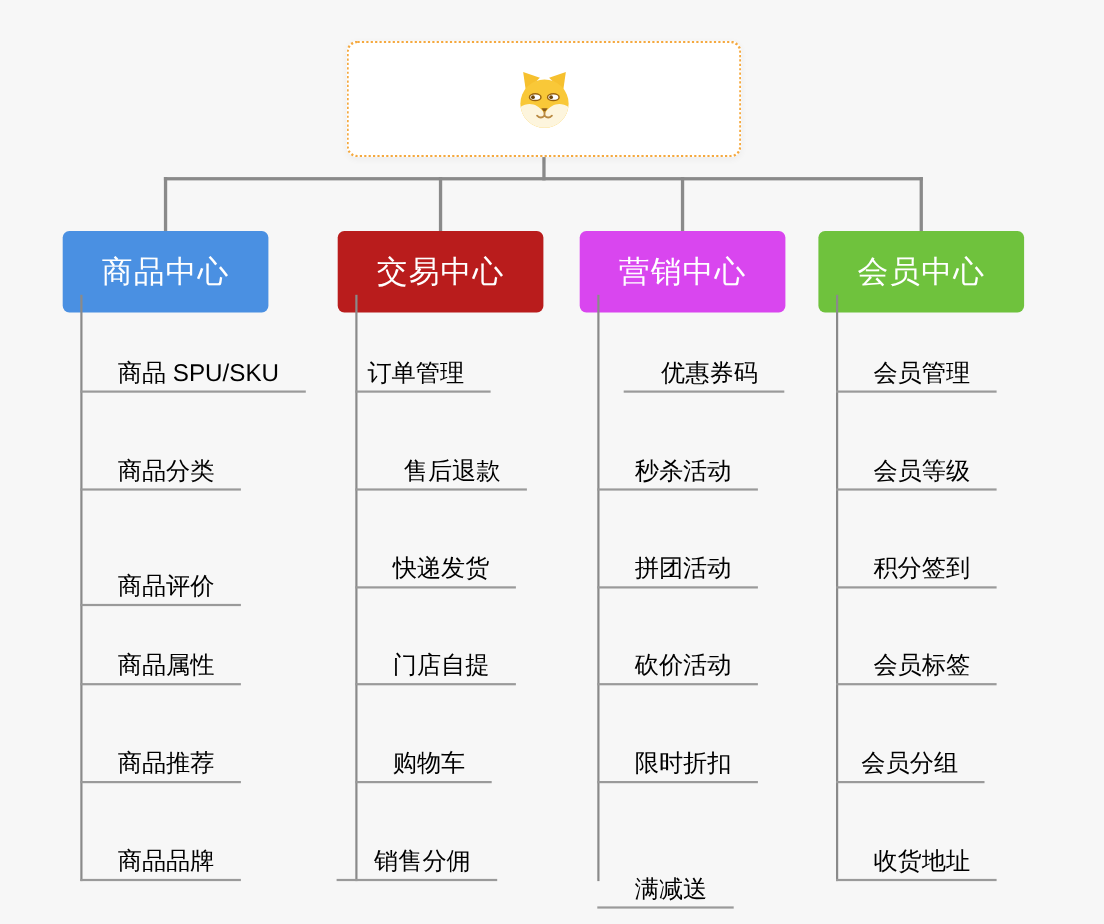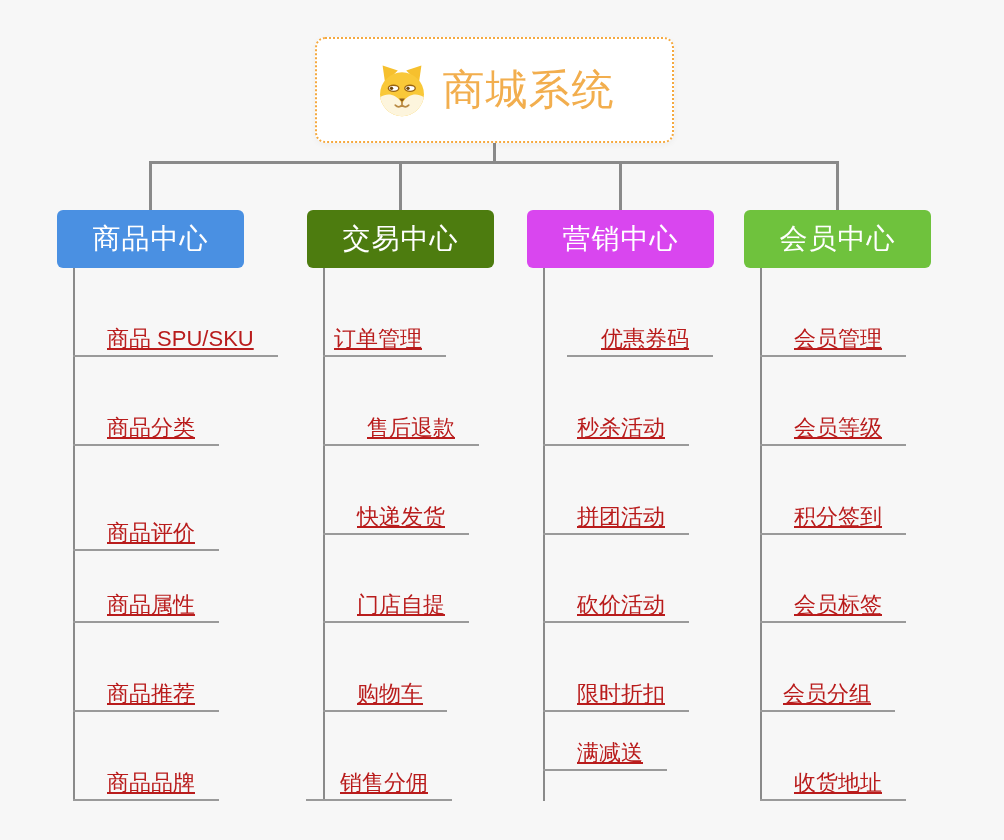--- a/index.html
+++ b/index.html
@@ -21,30 +21,30 @@
     display:flex;align-items:center;justify-content:center;gap:14px;
     box-shadow:0 2px 6px rgba(0,0,0,0.04);
   }
   .root-title{
     font-size:42px;color:var(--root-text,#f2ae4e);letter-spacing:1px;white-space:nowrap;
   }
   .root-icon{width:54px;height:56px;flex:0 0 auto;}
 
   
   .branch-header{
-    position:absolute;width:187px;height:58px;border-radius:6px;
+    position:absolute;width:187px;height:74px;border-radius:6px;
     display:flex;align-items:center;justify-content:center;
   }
   .branch-label{font-size:28px;color:#ffffff;letter-spacing:1px;white-space:nowrap;}
 
   
   .branch-item{
     position:absolute;height:34px;box-sizing:border-box;
-    padding:0 24px 0 34px;line-height:31px;font-size:22px;color:#b91c1c;
-    border-bottom:2px solid var(--underline,#9a9a9a);white-space:nowrap;text-decoration:underline;
+    padding:0 24px 0 34px;line-height:31px;font-size:22px;color:#000000;
+    border-bottom:2px solid var(--underline,#9a9a9a);white-space:nowrap;
   }
 </style>
 </head>
 <body>
 
 <div class="canvas">
 
   <div class="line root-drop"></div>
   <div class="line trunk-h"></div>
 
@@ -65,57 +65,56 @@
       </g>
 
       <ellipse cx="22" cy="30" rx="6.2" ry="3.6" fill="#ffffff" stroke="#9a6410" stroke-width="1.6"></ellipse>
       <circle cx="19.6" cy="30" r="2" fill="#6d4408"></circle>
       <ellipse cx="41.5" cy="30" rx="6.2" ry="3.6" fill="#ffffff" stroke="#9a6410" stroke-width="1.6"></ellipse>
       <circle cx="39.1" cy="30" r="2" fill="#6d4408"></circle>
 
       <path d="M28.5,42 L35.5,42 L32,46.5 Z" fill="#8a5a1a"></path>
       <path d="M32,46 L32,50 M24,50 Q28,54 32,50 Q36,54 40,50" fill="none" stroke="#b98a43" stroke-width="2" stroke-linecap="round"></path>
     </svg>
-    <span class="root-title">商城系统</span>
   </div>
 
   <div id="branches">
   <div class="line branch-drop" style="left: 149px; top: 161px; height: 49px;"></div>
   <div class="branch-header" style="left: 57px; top: 210px; background: rgb(74, 144, 226);">
     <span class="branch-label">商品中心</span>
   </div>
   <div class="line spine" style="left: 73px; top: 268px; height: 533px;"></div>
 <div class="branch-item" style="left: 73px; top: 323px;">商品 SPU/SKU</div>
       <div class="branch-item" style="left: 73px; top: 412px;">商品分类</div>
       <div class="branch-item" style="left: 73px; top: 501px; margin-top: 16px;">商品评价</div>
       <div class="branch-item" style="left: 73px; top: 589px;">商品属性</div>
       <div class="branch-item" style="left: 73px; top: 678px;">商品推荐</div>
       <div class="branch-item" style="left: 73px; top: 767px;">商品品牌</div>
   <div class="line branch-drop" style="left: 399px; top: 161px; height: 49px;"></div>
-  <div class="branch-header" style="left: 307px; top: 210px; background: #4d7c0f; font-family: Liberation Mono, monospace;">
+  <div class="branch-header" style="left: 307px; top: 210px; background: #b91c1c; font-family: Liberation Mono, monospace;">
     <span class="branch-label">交易中心</span>
   </div>
   <div class="line spine" style="left: 323px; top: 268px; height: 533px;"></div>
 <div class="branch-item" style="left: 323px; top: 323px; padding-left: 11px;">订单管理</div>
       <div class="branch-item" style="left: 323px; top: 412px; padding-left: 44px;">售后退款</div>
       <div class="branch-item" style="left: 323px; top: 501px;">快递发货</div>
       <div class="branch-item" style="left: 323px; top: 589px;">门店自提</div>
       <div class="branch-item" style="left: 323px; top: 678px;">购物车</div>
       <div class="branch-item" style="left: 306px; top: 767px;">销售分佣</div>
   <div class="line branch-drop" style="left: 619px; top: 161px; height: 49px;"></div>
   <div class="branch-header" style="left: 527px; top: 210px; background: #d946ef;">
     <span class="branch-label">营销中心</span>
   </div>
   <div class="line spine" style="left: 543px; top: 268px; height: 533px;"></div>
 <div class="branch-item" style="left: 543px; top: 323px; margin-left: 24px;">优惠券码</div>
       <div class="branch-item" style="left: 543px; top: 412px;">秒杀活动</div>
       <div class="branch-item" style="left: 543px; top: 501px;">拼团活动</div>
       <div class="branch-item" style="left: 543px; top: 589px;">砍价活动</div>
       <div class="branch-item" style="left: 543px; top: 678px;">限时折扣</div>
-      <div class="branch-item" style="left: 543px; top: 737px;">满减送</div>
+      <div class="branch-item" style="left: 543px; top: 792px;">满减送</div>
   <div class="line branch-drop" style="left: 836px; top: 161px; height: 49px;"></div>
   <div class="branch-header" style="left: 744px; top: 210px; background: rgb(111, 194, 61);">
     <span class="branch-label">会员中心</span>
   </div>
   <div class="line spine" style="left: 760px; top: 268px; height: 533px;"></div>
 <div class="branch-item" style="left: 760px; top: 323px;">会员管理</div>
       <div class="branch-item" style="left: 760px; top: 412px;">会员等级</div>
       <div class="branch-item" style="left: 760px; top: 501px;">积分签到</div>
       <div class="branch-item" style="left: 760px; top: 589px;">会员标签</div>
       <div class="branch-item" style="left: 760px; top: 678px; padding-left: 23px;">会员分组</div>

